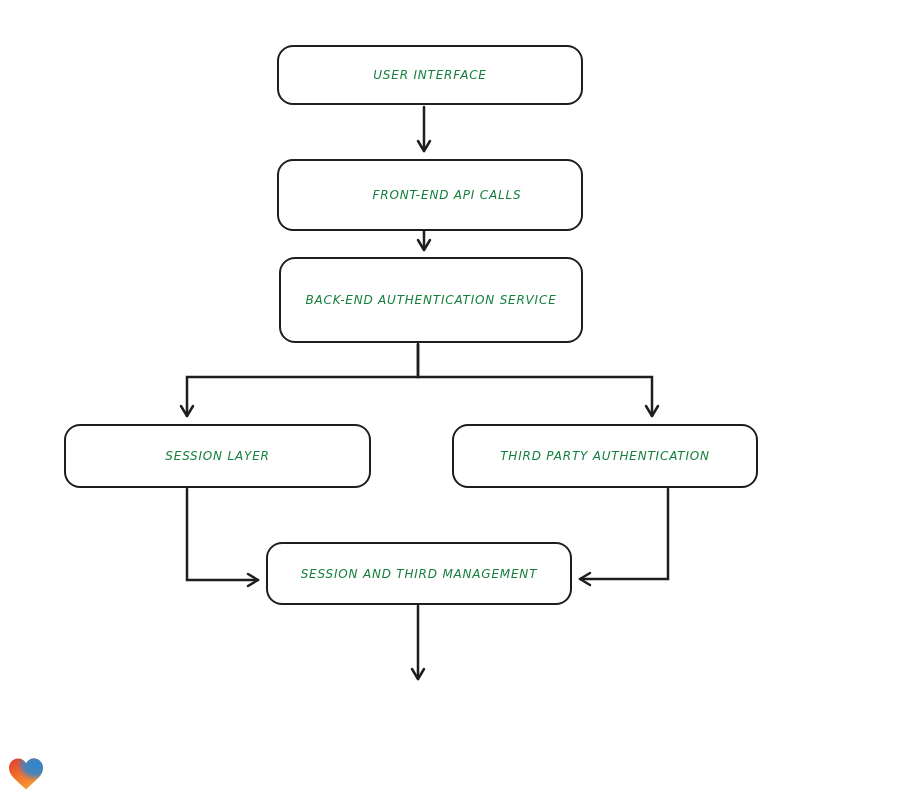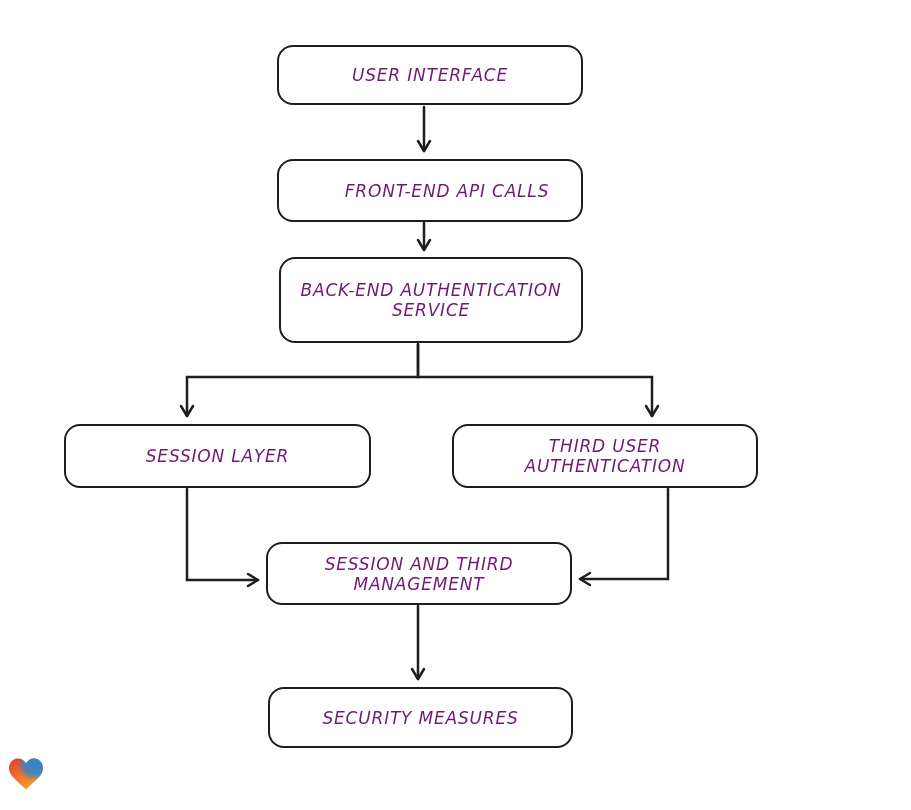--- a/index.html
+++ b/index.html
@@ -17,30 +17,30 @@
     background:#ffffff;
     border:2.8px solid #1e1e1e;
     border-radius:16px;
     display:flex;align-items:center;justify-content:center;
     text-align:center;
     padding:4px 14px;
   }
   .node .lbl{
     font-family:"DejaVu Sans", sans-serif;
     font-style:italic;
-    font-size:17px;
+    font-size:12px;
     line-height:20px;
     letter-spacing:0.8px;
-    color:#701a75;
+    color:#15803d;
     font-weight:500;
   }
   
   #n-user        {left:277px;top:45px; width:306px;height:60px;}
-  #n-frontend    {left:277px;top:159px;width:306px;height:63px;padding-left:48px;}
-  #n-backend     {left:279px;top:257px;width:304px;height:86px;justify-content:flex-end;}
+  #n-frontend    {left:277px;top:159px;width:306px;height:72px;padding-left:48px;}
+  #n-backend     {left:279px;top:257px;width:304px;height:86px;}
   #n-database    {left:64px; top:424px;width:307px;height:64px;}
   #n-thirdparty  {left:452px;top:424px;width:306px;height:64px;}
   #n-session     {left:266px;top:542px;width:306px;height:63px;}
   #n-security    {left:268px;top:687px;width:305px;height:61px;}
   .logo{position:absolute;left:9px;top:758px;width:34px;height:33px;}
 </style>
 </head>
 <body>
 
 <div class="stage">
@@ -72,30 +72,27 @@
 
   <div class="node" id="n-backend">
     <span class="lbl">BACK-END AUTHENTICATION SERVICE</span>
   </div>
 
   <div class="node" id="n-database">
     <span class="lbl">SESSION LAYER</span>
   </div>
 
   <div class="node" id="n-thirdparty">
-    <span class="lbl">THIRD USER AUTHENTICATION</span>
+    <span class="lbl">THIRD PARTY AUTHENTICATION</span>
   </div>
 
   <div class="node" id="n-session">
     <span class="lbl">SESSION AND THIRD MANAGEMENT</span>
   </div>
 
-  <div class="node" id="n-security">
-    <span class="lbl">SECURITY MEASURES</span>
-  </div>
 
   <svg class="logo" viewBox="0 0 32 30" xmlns="http://www.w3.org/2000/svg">
     <defs>
       <linearGradient id="heartBase" x1="0" y1="0" x2="0.55" y2="1">
         <stop offset="0" stop-color="#e23b2e"></stop>
         <stop offset="0.5" stop-color="#ee6b2d"></stop>
         <stop offset="1" stop-color="#f59d33"></stop>
       </linearGradient>
       <radialGradient id="heartBlue" cx="0.78" cy="0.18" r="0.55">
         <stop offset="0" stop-color="#2f86cf"></stop>

